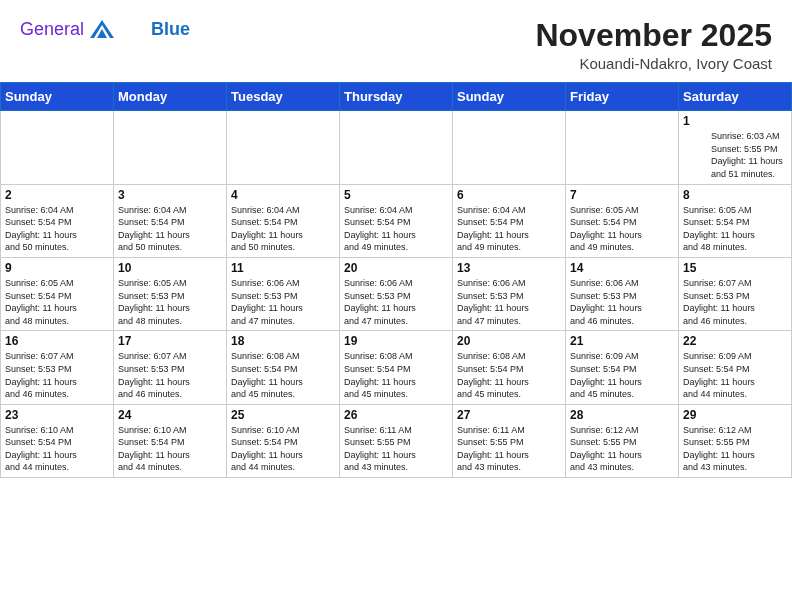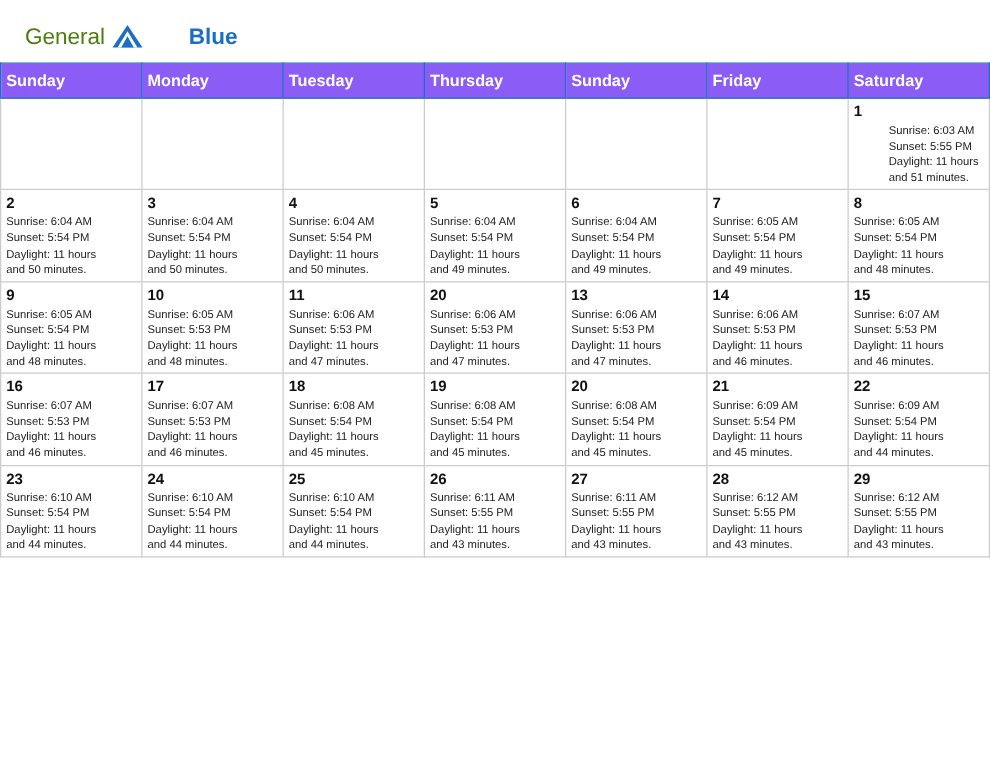--- a/index.html
+++ b/index.html
@@ -26,21 +26,21 @@
       flex-direction: column;
       align-items: flex-start;
     }
     .logo-text {
       display: flex;
       align-items: center;
       font-size: 20px;
       font-weight: normal;
     }
     .logo-general {
-      color: #4d7c0f;
+      color: #6d28d9;
       font-size: 18px;
     }
     .logo-blue {
       color: #1a6fc4;
       font-size: 18px;
       font-weight: bold;
       margin-left: 35px;
     }
     .logo-icon {
       width: 28px;
@@ -60,21 +60,21 @@
       font-size: 15px;
       color: #444;
       margin-top: 2px;
     }
     .calendar {
       width: 100%;
       border-collapse: collapse;
       margin: 0;
     }
     .calendar thead tr {
-      background: #8b5cf6;
+      background: #1d4ed8;
     }
     .calendar thead th {
       color: #fff;
       font-size: 13px;
       font-weight: bold;
       padding: 6px 4px;
       text-align: left;
       border: 1px solid #1a6fc4;
       width: calc(100% / 7);
     }
@@ -120,20 +120,24 @@
       <div class="logo-text">
         <span class="logo-general">General</span>
         <svg class="logo-icon" viewBox="0 0 28 22" xmlns="http://www.w3.org/2000/svg">
           <polygon points="14,2 26,20 2,20" fill="#1a6fc4"></polygon>
           <polygon points="14,7 22,20 6,20" fill="#fff"></polygon>
           <polygon points="14,11 19,20 9,20" fill="#1a6fc4"></polygon>
         </svg>
         <span class="logo-blue">Blue</span>
       </div>
     </div>
+    <div class="title-block">
+      <div class="month-year">November 2025</div>
+      <div class="location">Kouandi-Ndakro, Ivory Coast</div>
+    </div>
   </div>
 
   <table class="calendar">
     <thead>
       <tr id="weekday-row">
           <th>Sunday</th>
           <th>Monday</th>
           <th>Tuesday</th>
           <th>Thursday</th>
           <th>Sunday</th>

